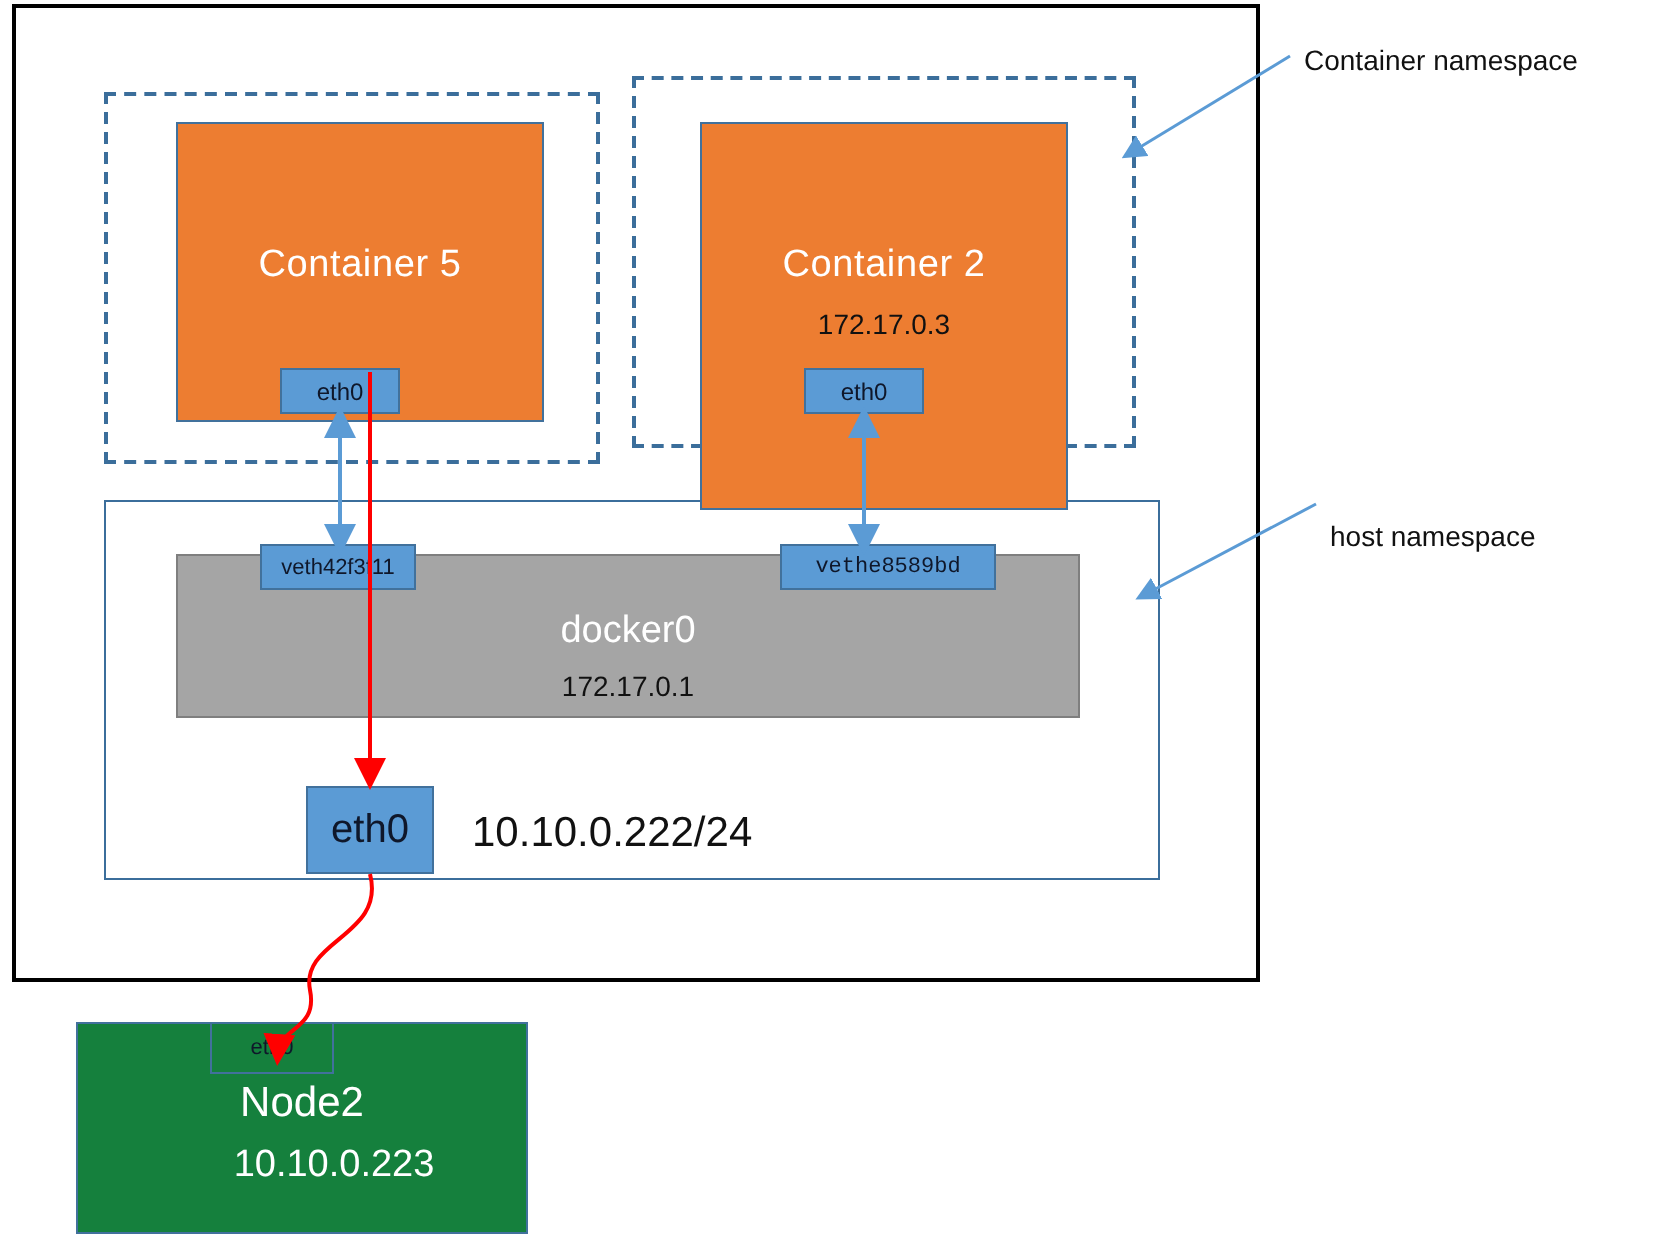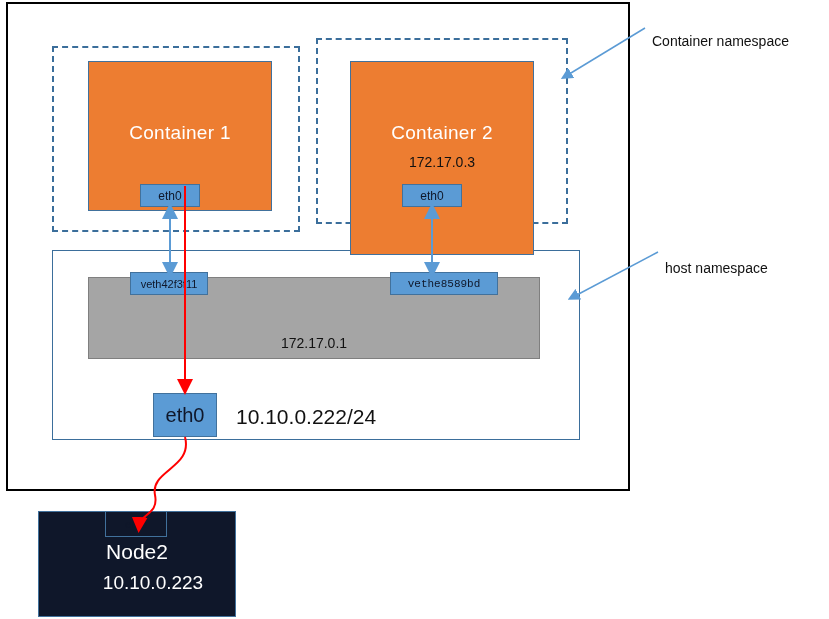--- a/index.html
+++ b/index.html
@@ -192,23 +192,23 @@
     top: 405px;
     font-size: 21px;
     color: #111111;
     white-space: nowrap;
   }
 
   
   #node2-box {
     left: 38px;
     top: 511px;
-    width: 198px;
+    width: 226px;
     height: 106px;
-    background: #0f172a;
+    background: #15803d;
     border: 1px solid #41719C;
     box-sizing: border-box;
   }
   #node2-title {
     position: absolute;
     left: 0;
     right: 0;
     top: 28px;
     text-align: center;
     color: #ffffff;
@@ -224,21 +224,21 @@
     font-size: 19px;
     padding-left: 32px;
   }
 
   
   .annotation-label {
     font-size: 14px;
     color: #111111;
     white-space: nowrap;
   }
-  #annot-container-ns { left: 652px; top: 22px; margin-top: 11px; }
+  #annot-container-ns { left: 652px; top: 22px; }
   #annot-host-ns { left: 665px; top: 260px; }
 
   
   #arrow-layer {
     left: 0;
     top: 0;
     width: 829px;
     height: 619px;
     pointer-events: none;
   }
@@ -249,29 +249,30 @@
 <div id="canvas">
 
   <div class="abs" id="host-boundary"></div>
 
   <div class="abs ns-box" id="ns-box-1"></div>
   <div class="abs ns-box" id="ns-box-2"></div>
 
   <div class="abs" id="host-ns-box"></div>
 
   <div class="abs container-box" id="container-box-1">
-    <div class="container-title">Container 1</div>
+    <div class="container-title">Container 5</div>
   </div>
 
   <div class="abs container-box" id="container-box-2">
     <div class="container-title">Container 2</div>
     <div class="container-ip">172.17.0.3</div>
   </div>
 
   <div class="abs" id="docker0-box">
+    <div id="docker0-title">docker0</div>
     <div id="docker0-ip">172.17.0.1</div>
   </div>
 
   <div class="abs iface-chip" id="iface-eth0-c1">eth0</div>
   <div class="abs iface-chip" id="iface-eth0-c2">eth0</div>
   <div class="abs iface-chip" id="iface-veth-1">veth42f3f11</div>
   <div class="abs iface-chip" id="iface-veth-2">vethe8589bd</div>
   <div class="abs iface-chip" id="iface-eth0-host">eth0</div>
 
   <div class="abs" id="host-ip-label">10.10.0.222/24</div>

